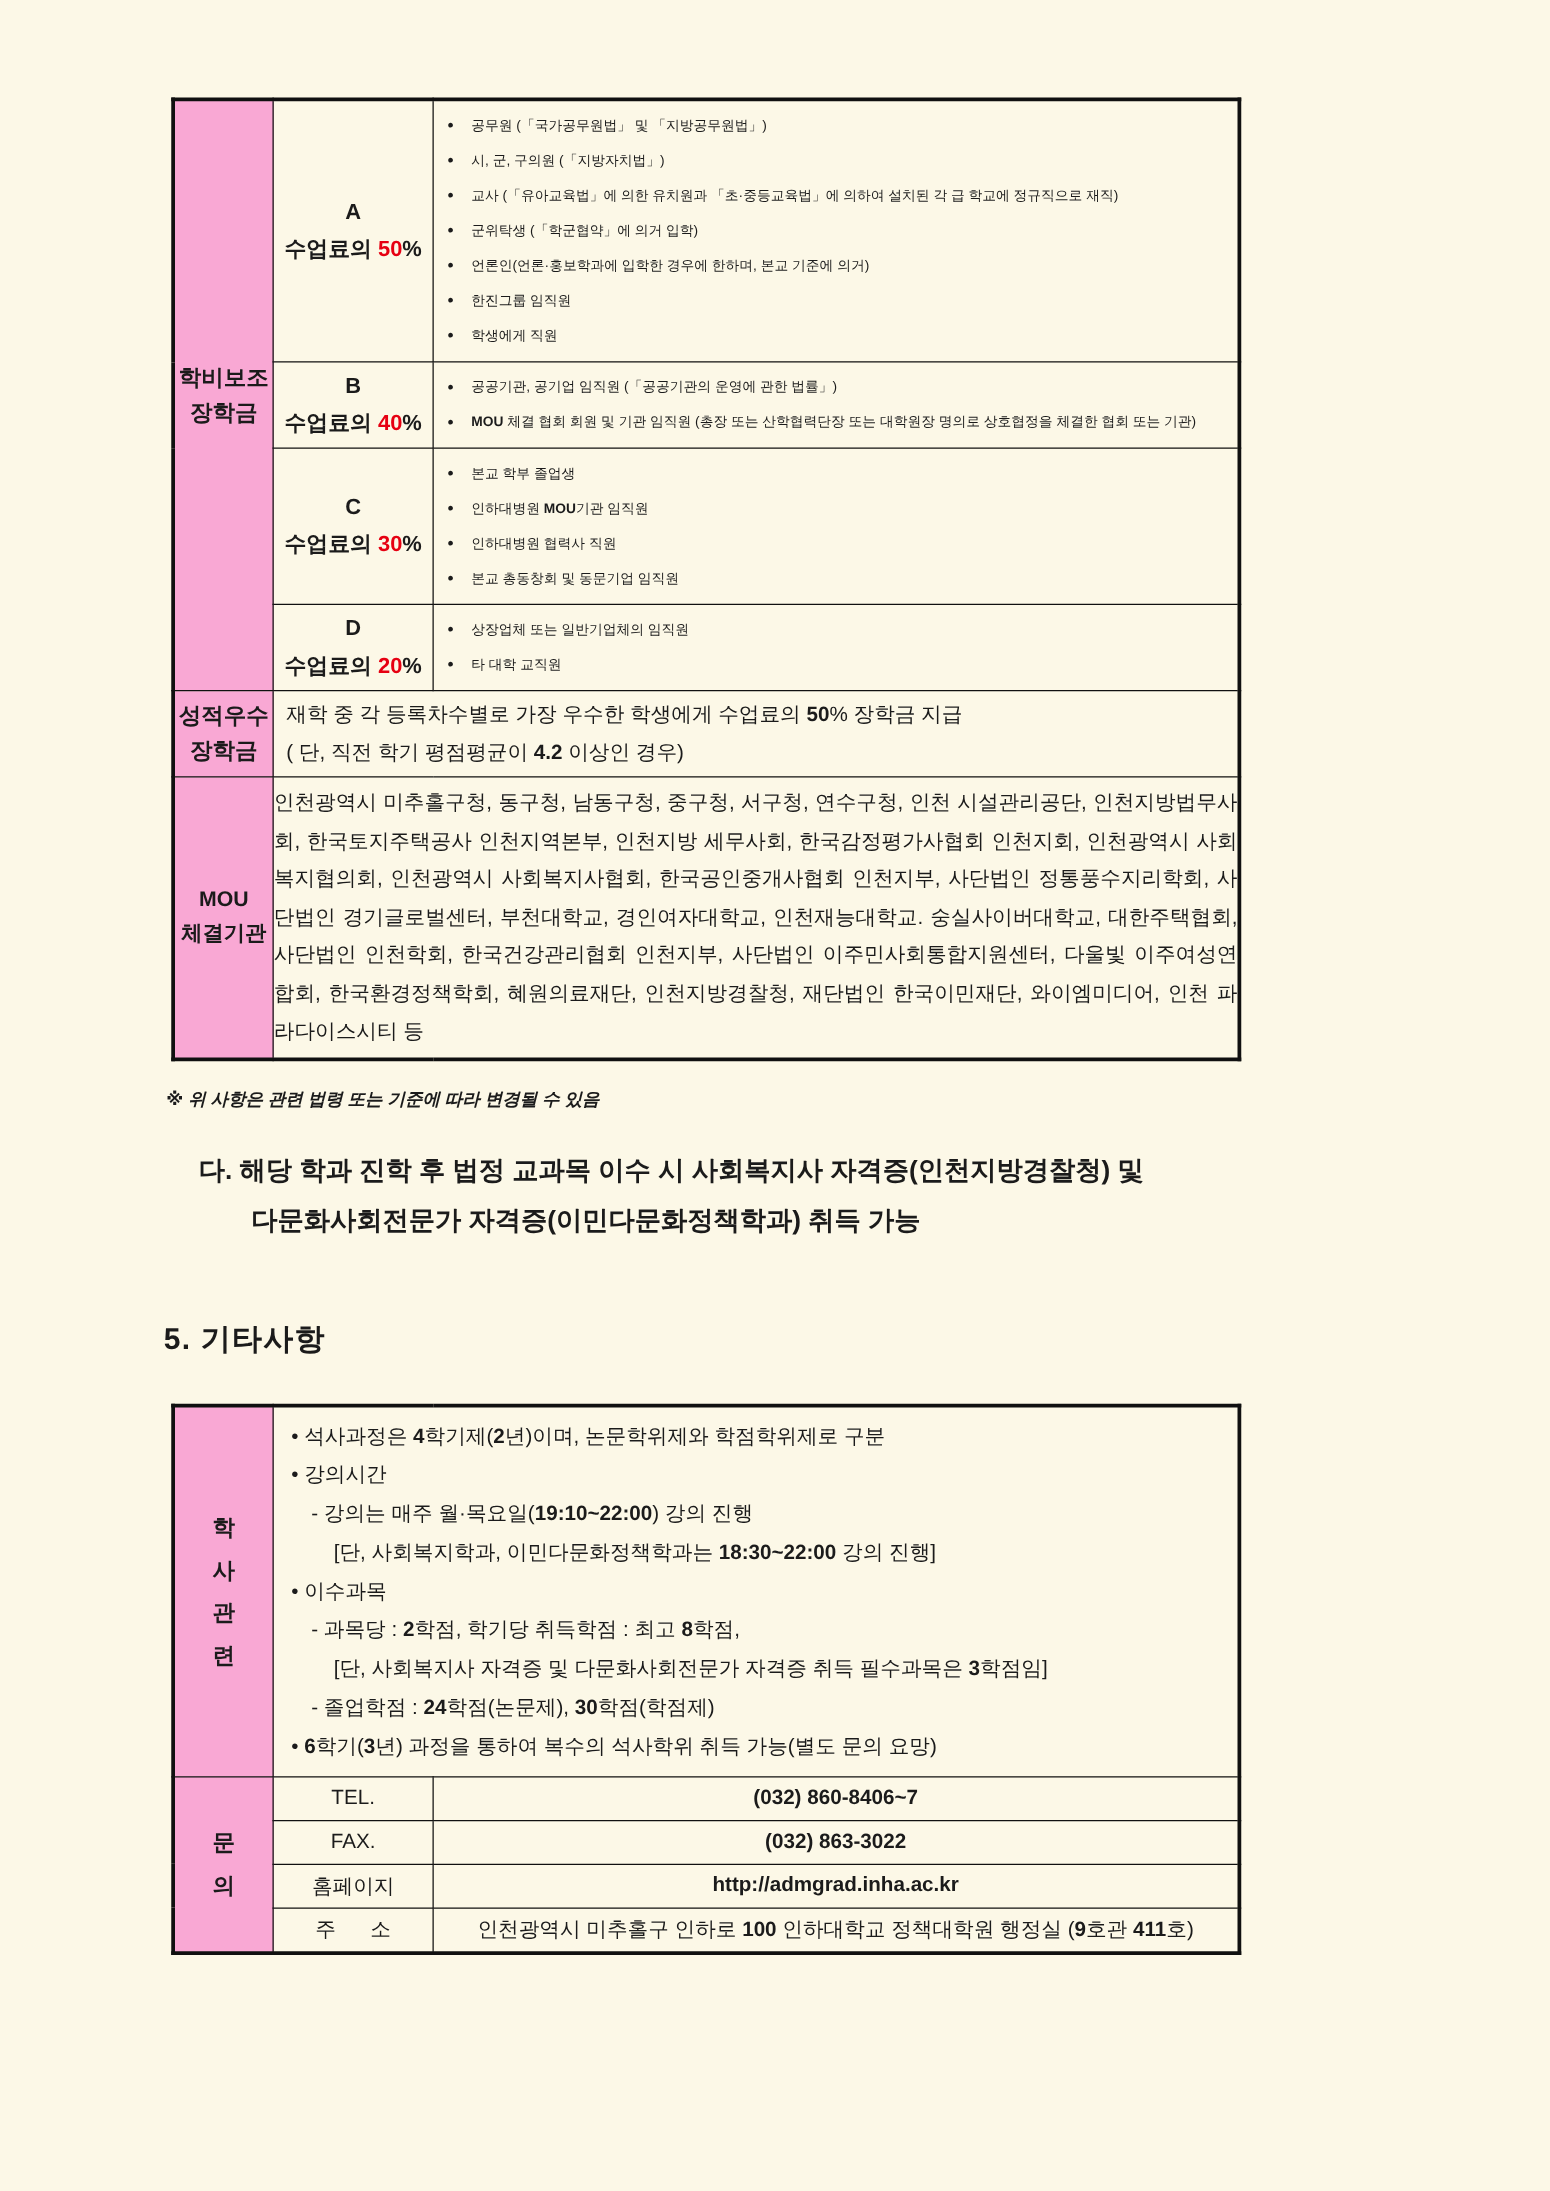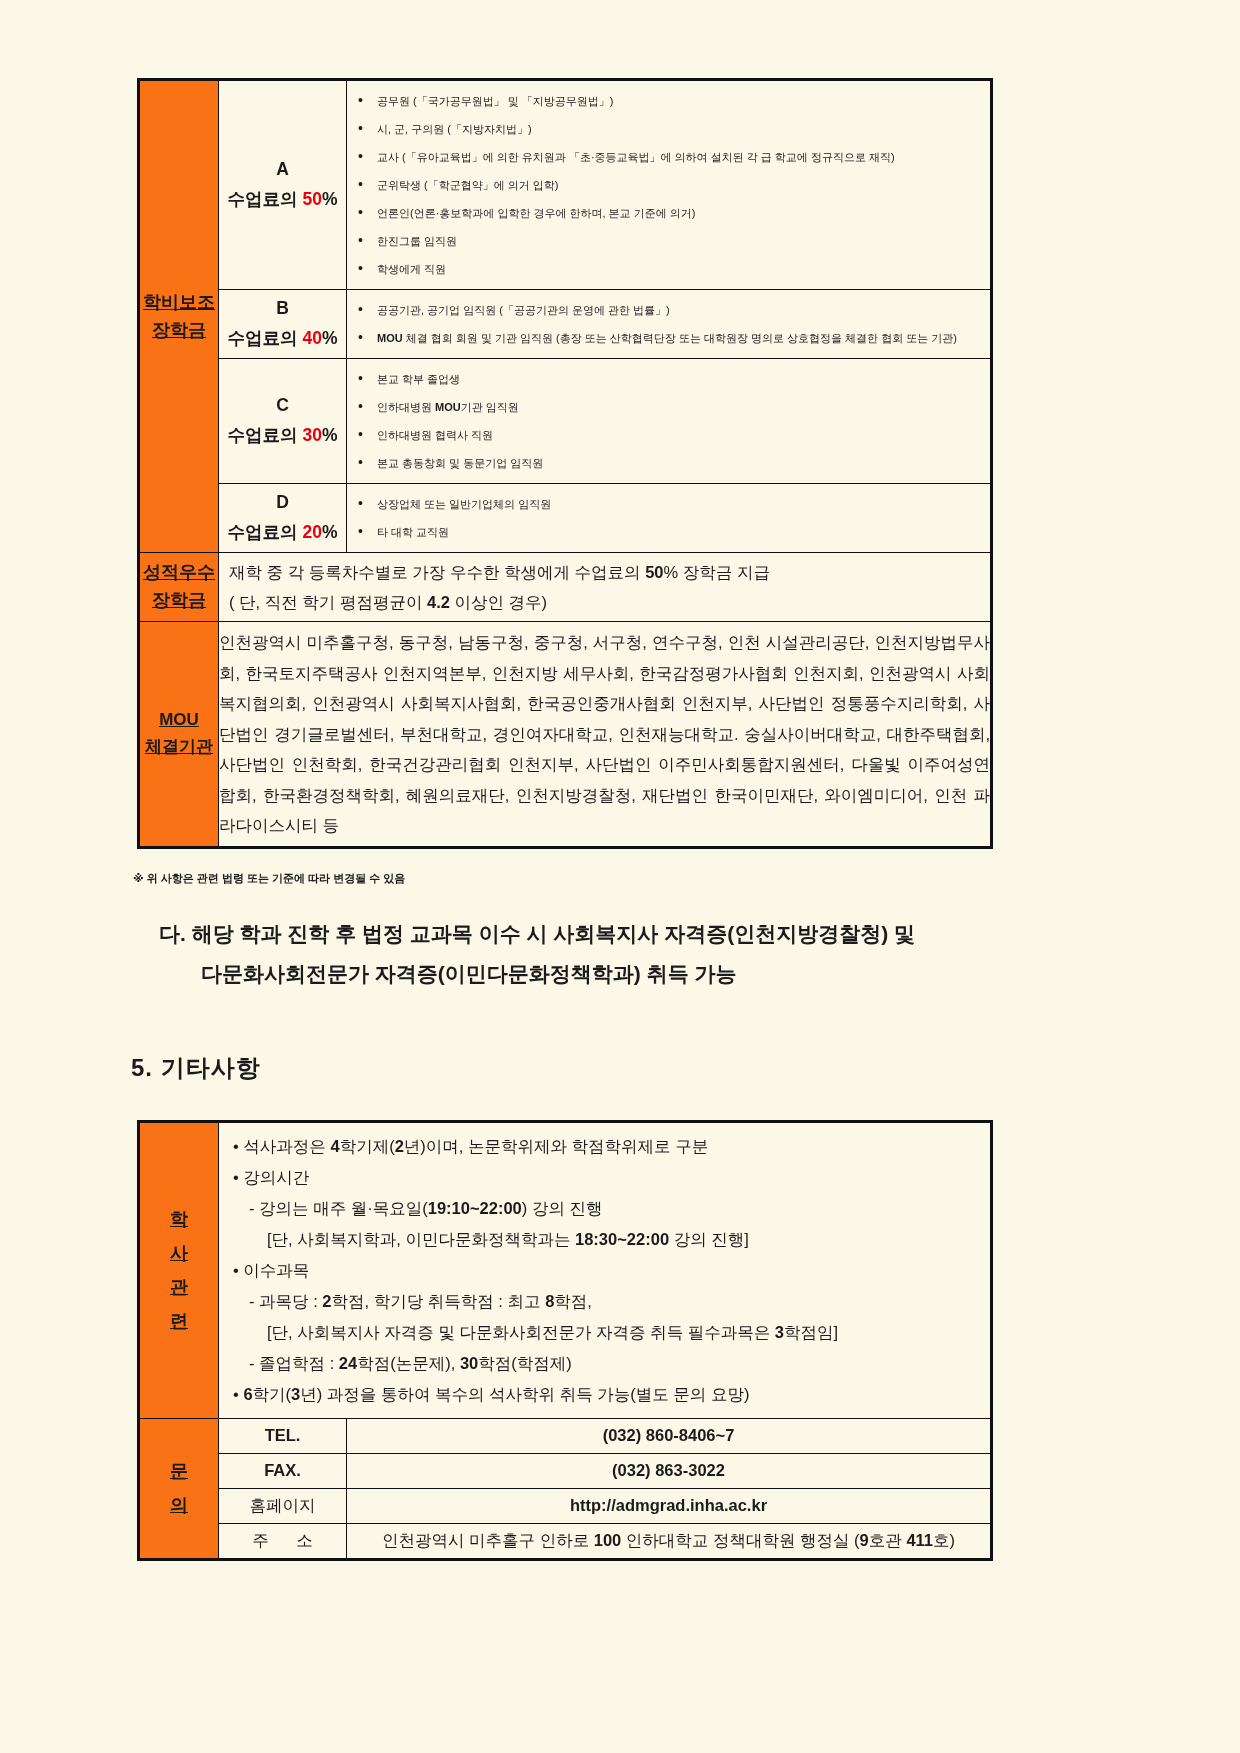--- a/index.html
+++ b/index.html
@@ -7,44 +7,44 @@
     width:1240px;height:1753px;position:relative;
     background:#fcf8e7;
     font-family:"Liberation Sans","DejaVu Sans",sans-serif;
     color:#1b1b1b;
   }
   .content{position:absolute;left:137px;top:78px;width:856px;}
   table{border-collapse:collapse;width:100%;table-layout:fixed;}
   table.doc{border:3px solid #101010;}
   td{border:1.6px solid #101010;vertical-align:middle;padding:0;}
   .hdr{
-    background:#f97316;text-align:center;font-weight:700;
-    font-size:18px;line-height:1.55;width:80px;text-decoration:underline;
+    background:#f9a8d4;text-align:center;font-weight:700;
+    font-size:18px;line-height:1.55;width:80px;
   }
   .tier-cell{text-align:center;font-weight:700;font-size:17.5px;width:128px;line-height:1.7;}
   .red{color:#e60012;}
   .bb{font-weight:700;}
   ul.items{list-style:none;margin:0;padding:6px 6px 6px 0;}
   ul.items li{position:relative;padding-left:30px;font-size:11px;line-height:28px;}
   ul.items li::before{content:"\2022";position:absolute;left:11px;top:-1px;font-size:14px;}
   .merit-cell{padding:4px 10px;font-size:16.5px;line-height:30px;}
   .mou-cell{padding:5px 0;font-size:16.5px;line-height:30.5px;text-align:justify;}
-  .note{margin:22px 0 0 -4px;font-weight:700;font-size:11px;}
+  .note{margin:22px 0 0 -4px;font-weight:700;font-size:14px;font-style:italic;}
   .cert{margin-top:28px;font-weight:700;font-size:21px;line-height:40px;}
   .cert .l1{margin-left:22px;}
   .cert .l2{margin-left:64px;}
   .sec-title{margin:58px 0 0 -6px;font-weight:800;font-size:24px;letter-spacing:1px;}
   .tbl2{margin-top:36px;}
   ul.haksa{list-style:none;margin:0;padding:8px 4px 8px 14px;}
   ul.haksa li{font-size:16.5px;line-height:31px;}
   ul.haksa li.ind0{padding-left:0;}
   ul.haksa li.ind1{padding-left:16px;}
   ul.haksa li.ind2{padding-left:34px;}
   .inq-label{width:128px;text-align:center;font-size:16.5px;height:34px;white-space:pre;}
-  .inq-label.strong{font-weight:700;}
+  .inq-label.strong{font-weight:400;}
   .inq-value{text-align:center;font-size:16.5px;height:34px;}
   .inq-value.v-strong{font-weight:700;}
   .vhdr{letter-spacing:0;}
   .vhdr div{line-height:1.9;}
 </style>
 </head>
 <body>
 
 <div class="content">
 

